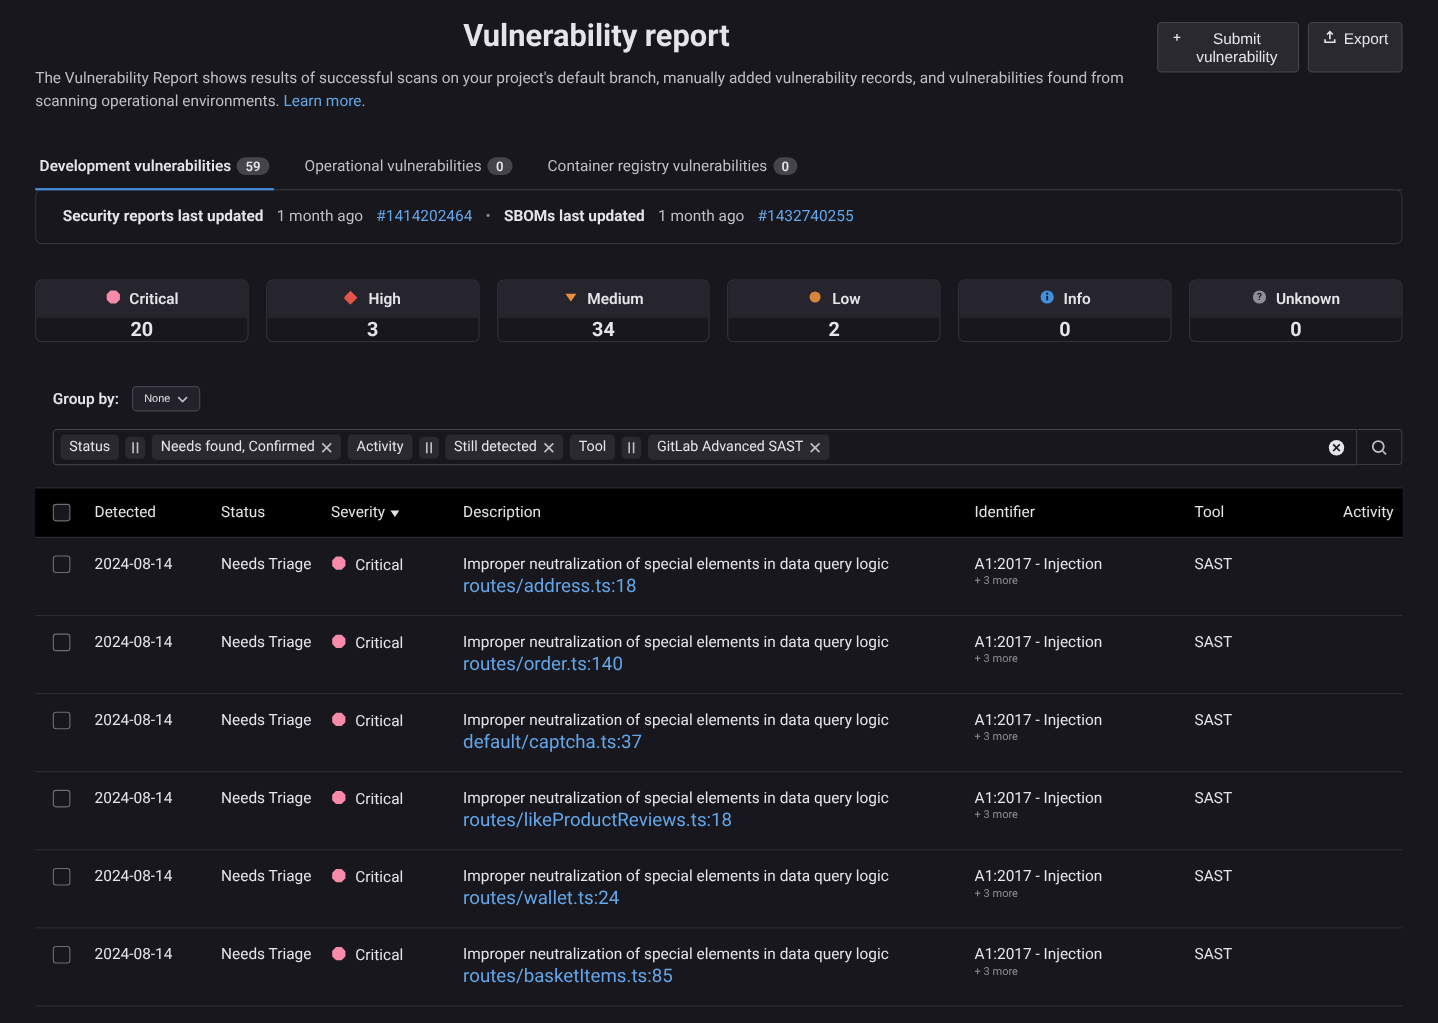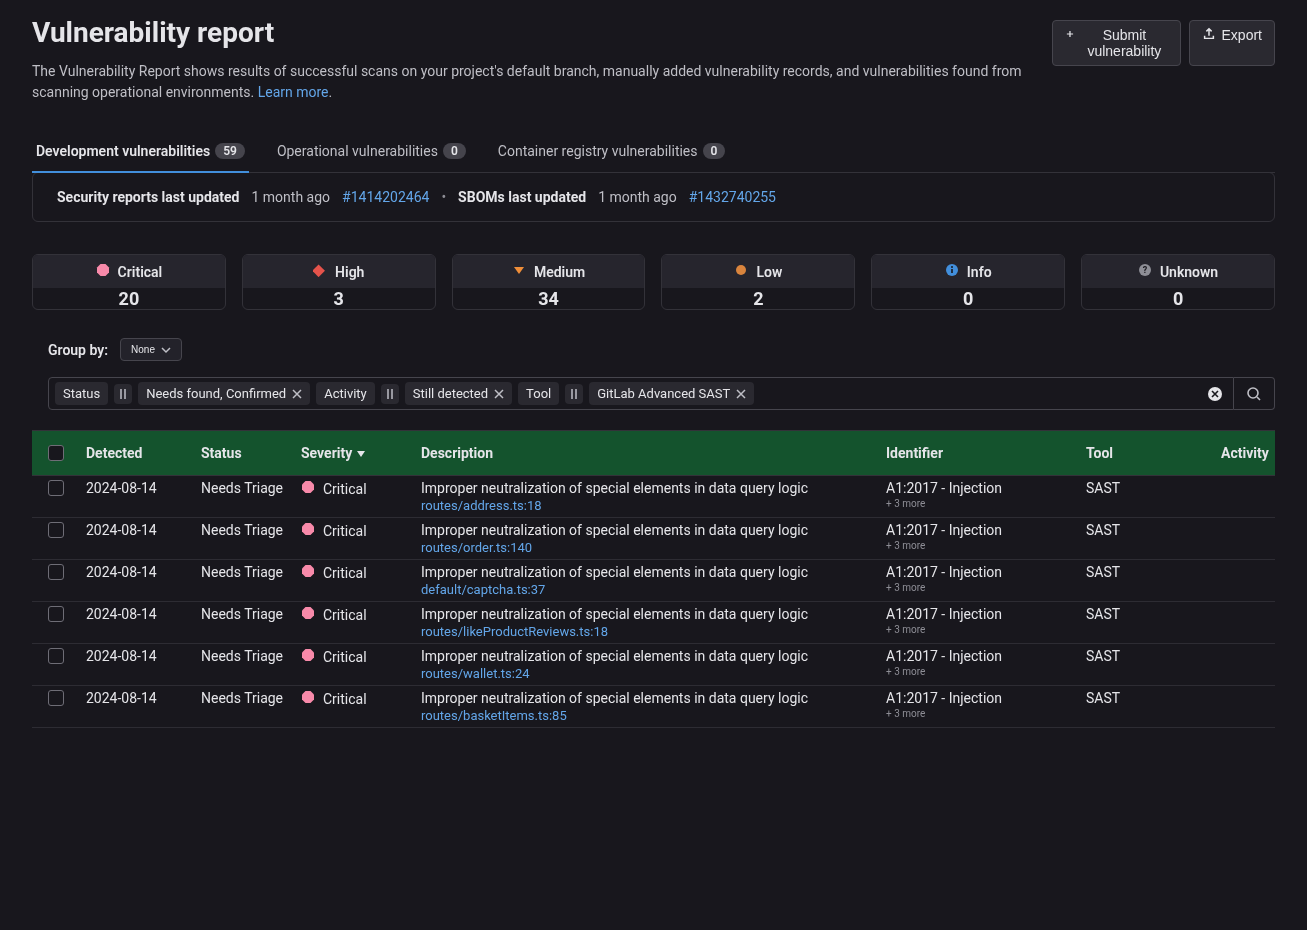--- a/index.html
+++ b/index.html
@@ -20,20 +20,21 @@
       display: flex;
       justify-content: space-between;
       align-items: flex-start;
       padding-top: 16px;
     }
     .page-title {
       font-size: 28px;
       font-weight: 700;
       color: #e5e5e9;
       margin-bottom: 12px;
+      text-align: center;
     }
     .page-desc {
       color: #bfbfc6;
       line-height: 1.5;
       max-width: 1200px;
     }
     .header-actions {
       display: flex;
       gap: 8px;
       padding-top: 4px;
@@ -123,21 +124,21 @@
       font-size: 18px;
       font-weight: 700;
       color: #e5e5e9;
     }
     .sev-icon { width: 14px; height: 14px; display: inline-block; }
 
     .group-by-row {
       display: flex;
       align-items: center;
       gap: 12px;
-      margin-top: 28px;
+      margin-top: 40px;
       margin-left: 16px;
     }
     .group-by-label { font-weight: 600; }
     .select-btn {
       background: #23222a;
       border: 1px solid #46454d;
       color: #e5e5e9;
       padding: 5px 10px;
       border-radius: 4px;
       display: inline-flex;
@@ -193,43 +194,43 @@
       cursor: pointer;
       display: flex;
       align-items: center;
     }
 
     .vuln-table {
       margin-top: 20px;
       width: 100%;
     }
     .thead {
-      background: #14532d;
+      background: #000000;
       border-top: 1px solid #333239;
       border-bottom: 1px solid #333239;
       display: grid;
       grid-template-columns: 48px 115px 100px 120px 1fr 200px 135px 60px;
       padding: 14px 0;
-      font-weight: 700;
+      font-weight: 400;
     }
     .th { padding: 0 6px; }
     .th.center, .td.center { text-align: center; display: flex; justify-content: center; align-items: flex-start; }
     .th.right { text-align: right; padding-right: 12px; }
     .th-sort { display: inline-flex; align-items: center; gap: 4px; }
 
     .trow {
       display: grid;
       grid-template-columns: 48px 115px 100px 120px 1fr 200px 135px 60px;
-      padding: 4px 0;
+      padding: 16px 0;
       border-bottom: 1px solid #2d2c33;
       align-items: flex-start;
     }
     .td { padding: 0 6px; }
     .desc-title { color: #e5e5e9; }
-    .desc-path { color: #63a6e9; font-size: 13px; margin-top: 2px; display: block; cursor: pointer; }
+    .desc-path { color: #63a6e9; font-size: 17px; margin-top: 2px; display: block; cursor: pointer; }
     .muted { color: #8e8e96; }
     .ident-more { font-size: 10px; color: #8e8e96; margin-top: 2px; }
     .sev-cell { display: flex; align-items: center; gap: 8px; }
 
     .checkbox {
       width: 16px; height: 16px;
       border: 1px solid #6e6d76;
       border-radius: 3px;
       background: #18171d;
       cursor: pointer;

